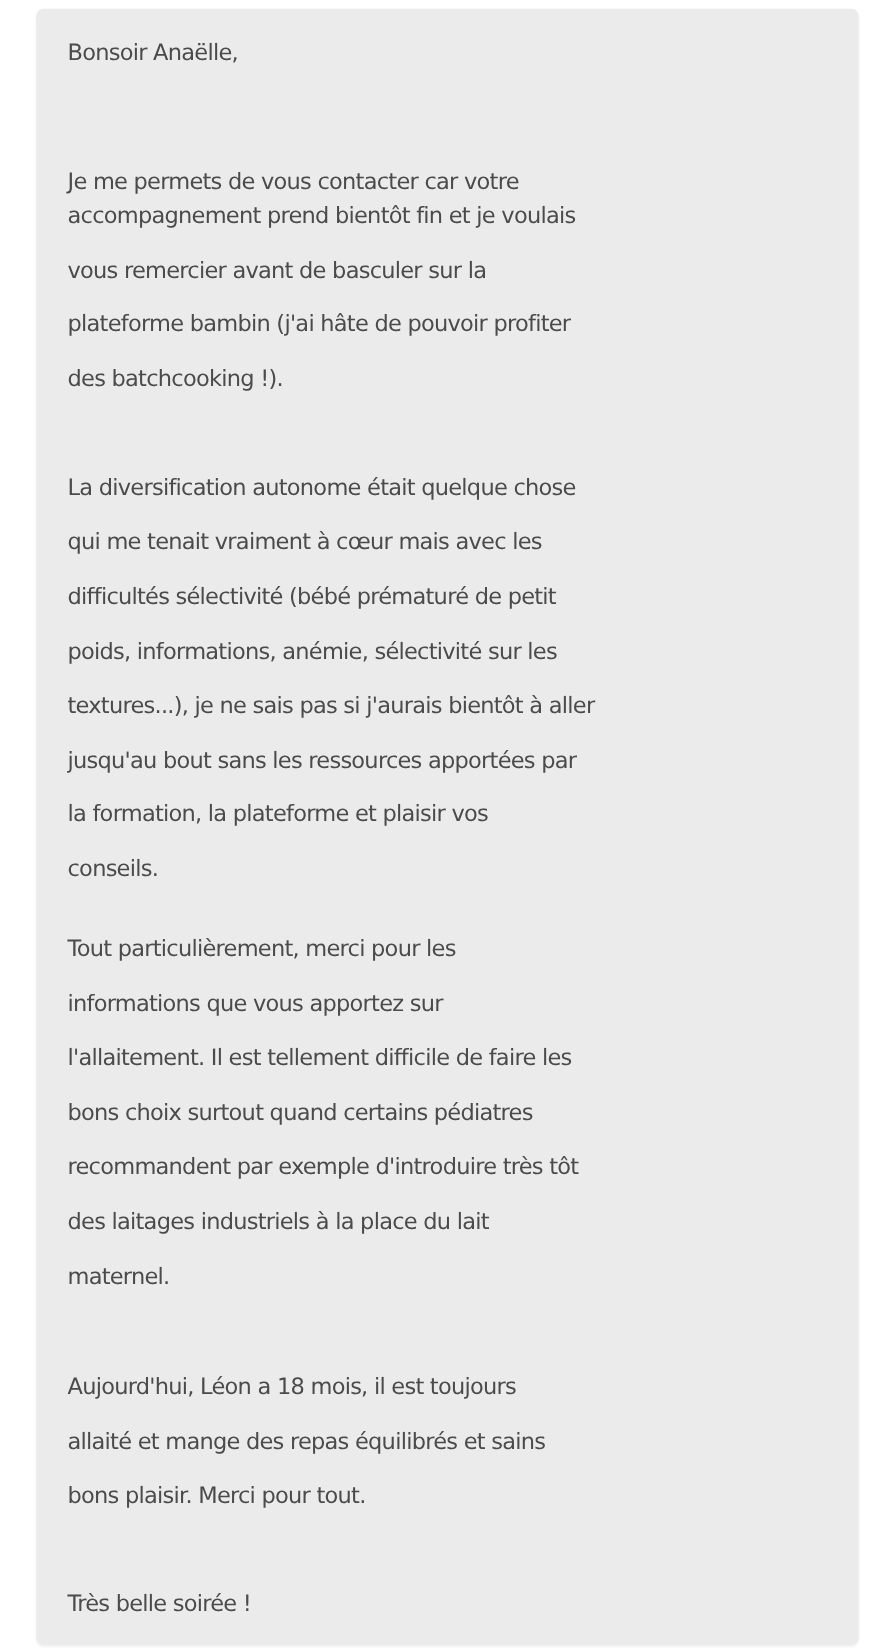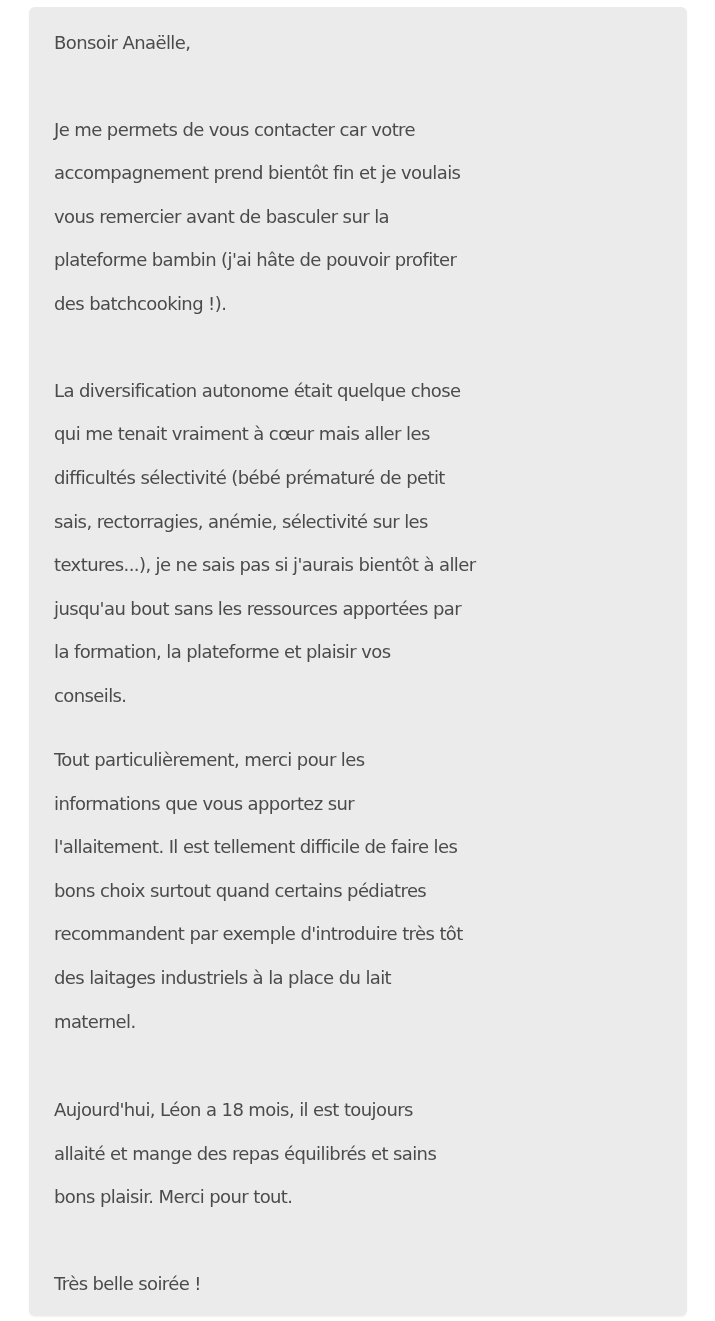--- a/index.html
+++ b/index.html
@@ -15,30 +15,30 @@
     color: #4b4b4b; letter-spacing: -0.6px; line-height: 30px;
   }
 </style>
 </head>
 <body>
 
 <div class="card"></div>
 
 <div class="line" style="top:28px">Bonsoir Anaëlle,</div>
 
-<div class="line" style="top:115px">Je me permets de vous contacter car votre</div>
+<div class="line" style="top:131px">Je me permets de vous contacter car votre</div>
 <div class="line" style="top:158px">accompagnement prend bientôt fin et je voulais</div>
 <div class="line" style="top:202px">vous remercier avant de basculer sur la</div>
 <div class="line" style="top:245px">plateforme bambin (j'ai hâte de pouvoir profiter</div>
 <div class="line" style="top:289px">des batchcooking !).</div>
 
 <div class="line" style="top:376px">La diversification autonome était quelque chose</div>
-<div class="line" style="top:419px">qui me tenait vraiment à cœur mais aller les</div>
+<div class="line" style="top:419px">qui me tenait vraiment à cœur mais avec les</div>
 <div class="line" style="top:463px">difficultés sélectivité (bébé prématuré de petit</div>
-<div class="line" style="top:507px">sais, rectorragies, anémie, sélectivité sur les</div>
+<div class="line" style="top:507px">poids, informations, anémie, sélectivité sur les</div>
 <div class="line" style="top:550px">textures...), je ne sais pas si j'aurais bientôt à aller</div>
 <div class="line" style="top:594px">jusqu'au bout sans les ressources apportées par</div>
 <div class="line" style="top:637px">la formation, la plateforme et plaisir vos</div>
 <div class="line" style="top:681px">conseils.</div>
 
 <div class="line" style="top:745px">Tout particulièrement, merci pour les</div>
 <div class="line" style="top:789px">informations que vous apportez sur</div>
 <div class="line" style="top:832px">l'allaitement. Il est tellement difficile de faire les</div>
 <div class="line" style="top:876px">bons choix surtout quand certains pédiatres</div>
 <div class="line" style="top:919px">recommandent par exemple d'introduire très tôt</div>

